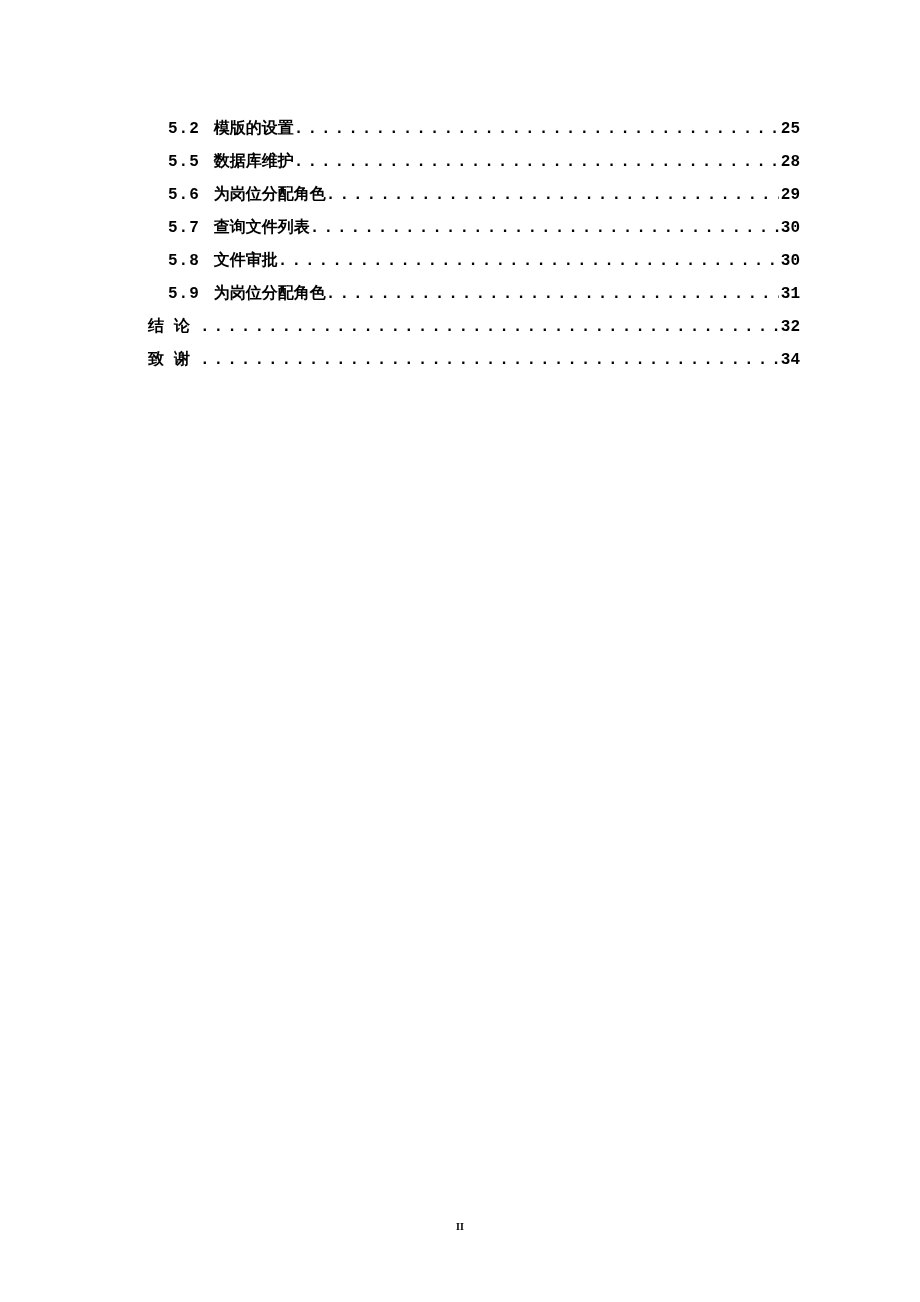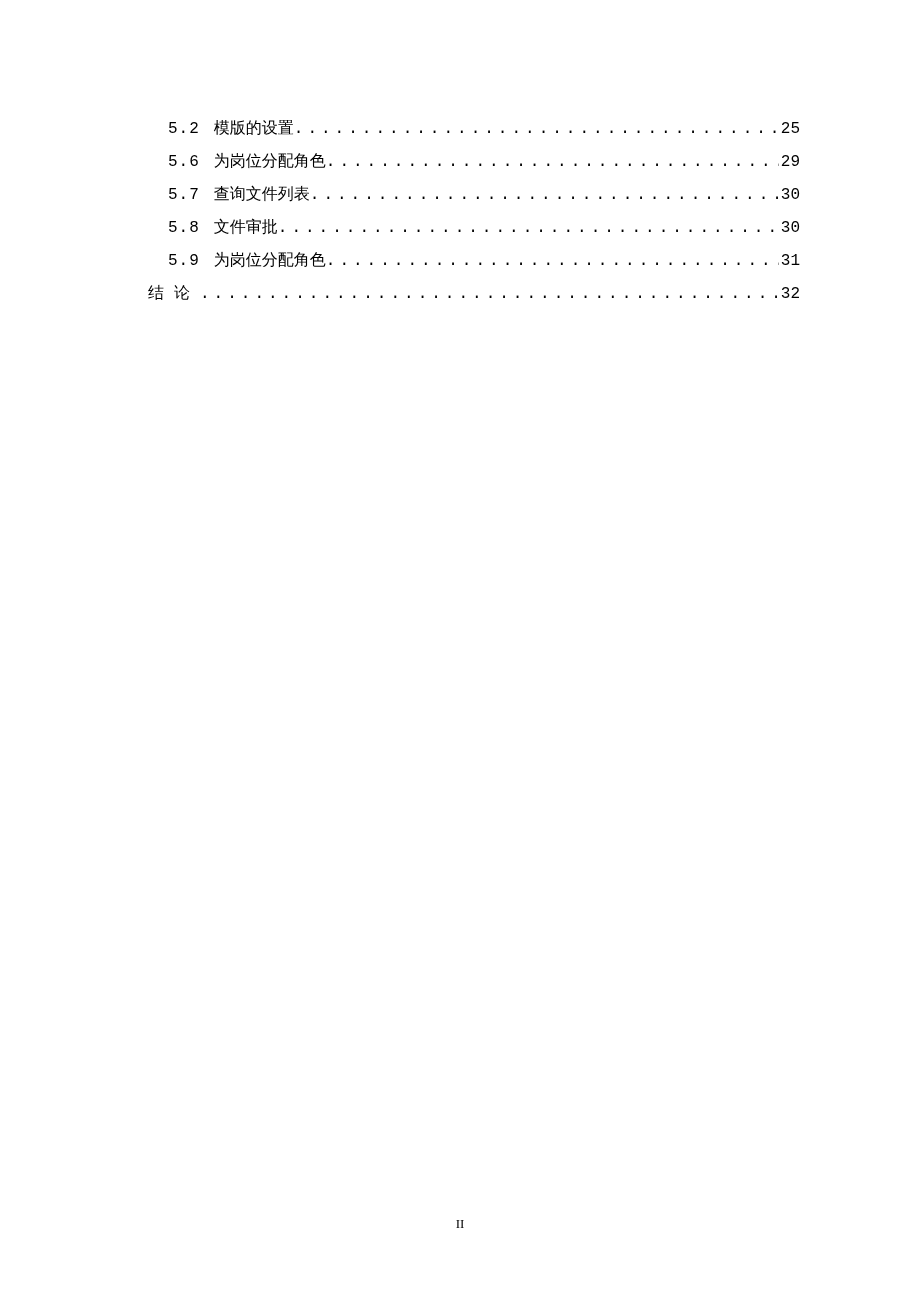--- a/index.html
+++ b/index.html
@@ -1,15 +1,15 @@
 <!DOCTYPE html>
 <html><head>
   <meta charset="utf-8">
   <style>
-    * { margin: 0; padding: 0; box-sizing: border-box; }
+    * { margin: 0; padding: 0; box-sizing: border-box; font-weight: bold; }
     html, body { width: 920px; height: 1302px; background: #fff; }
     body {
       font-family: "SimSun", "宋体", serif;
       color: #000;
       position: relative;
     }
     .page {
       position: absolute;
       left: 120px;
       top: 112px;
@@ -44,33 +44,39 @@
     .pg {
       font-family: "Courier New", monospace;
       padding-left: 2px;
     }
     .footer {
       position: absolute;
       left: 0; right: 0;
       bottom: 70px;
       text-align: center;
       font-family: "Times New Roman", serif;
-      font-size: 13px;
+      font-size: 10px;
     }
   </style>
 </head>
 <body>
 
 <div class="page">
 
   <div class="toc-row sub">
     <span class="num">5.2</span>
     <span class="label">模版的设置</span>
     <span class="leader"></span>
     <span class="pg">25</span>
+  </div>
+  <div class="toc-row sub">
+    <span class="num">5.5</span>
+    <span class="label">数据库维护</span>
+    <span class="leader"></span>
+    <span class="pg">28</span>
   </div>
   <div class="toc-row sub">
     <span class="num">5.6</span>
     <span class="label">为岗位分配角色</span>
     <span class="leader"></span>
     <span class="pg">29</span>
   </div>
   <div class="toc-row sub">
     <span class="num">5.7</span>
     <span class="label">查询文件列表</span>
@@ -88,16 +94,21 @@
     <span class="label">为岗位分配角色</span>
     <span class="leader"></span>
     <span class="pg">31</span>
   </div>
 
   <div class="toc-row top">
     <span class="label">结论</span>
     <span class="leader"></span>
     <span class="pg">32</span>
   </div>
+  <div class="toc-row top">
+    <span class="label">致谢</span>
+    <span class="leader"></span>
+    <span class="pg">34</span>
+  </div>
 
 </div>
 
 <div class="footer">II</div>
 
 </body></html>

